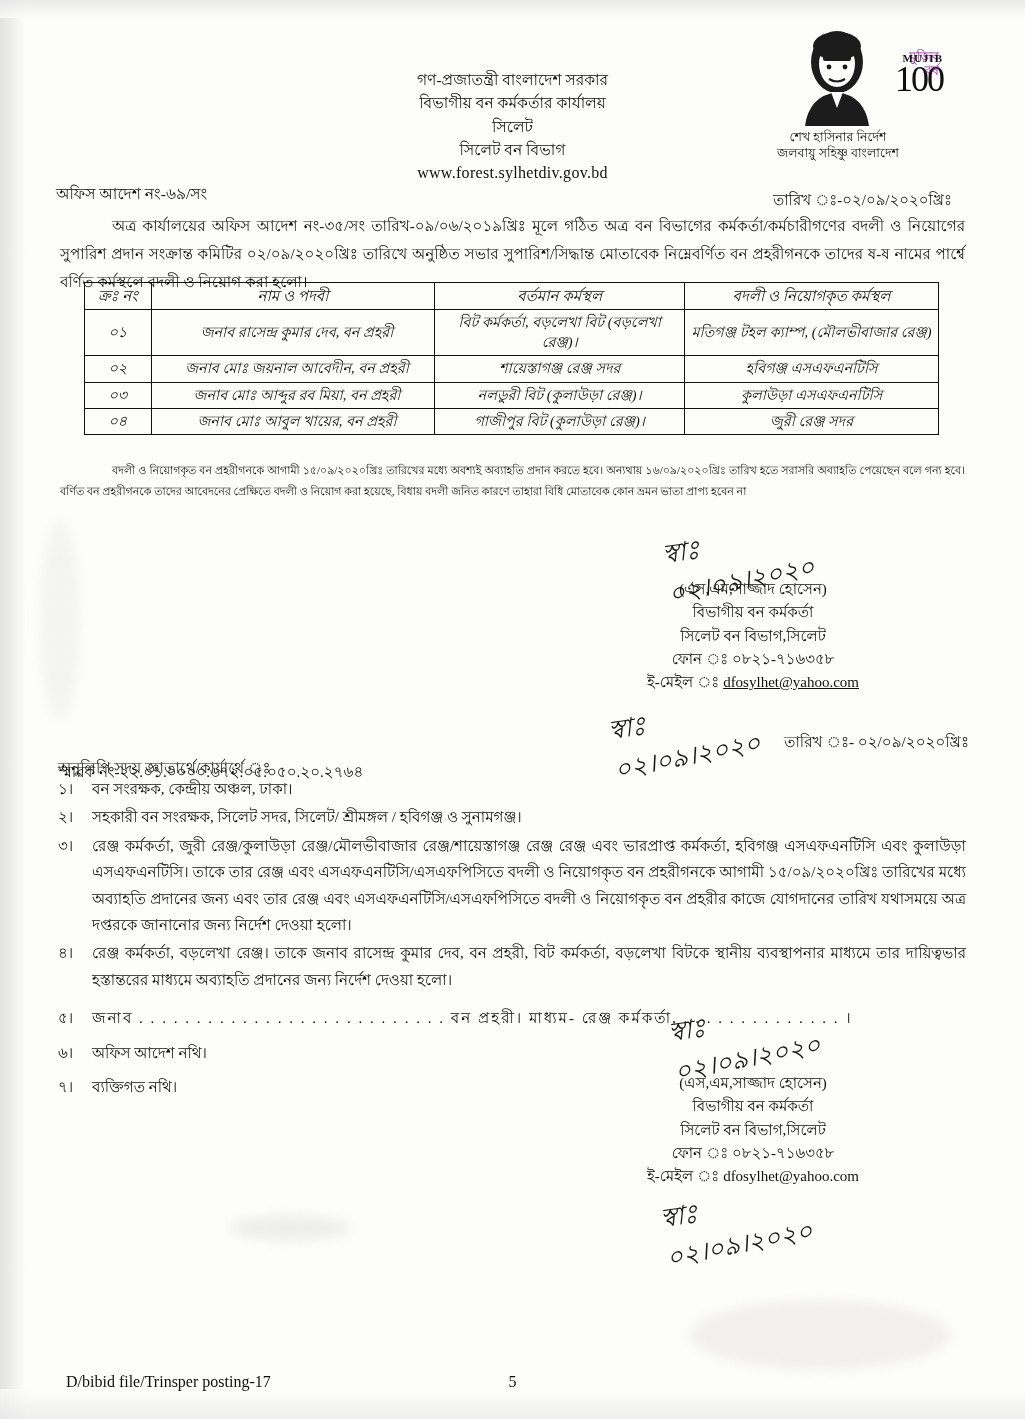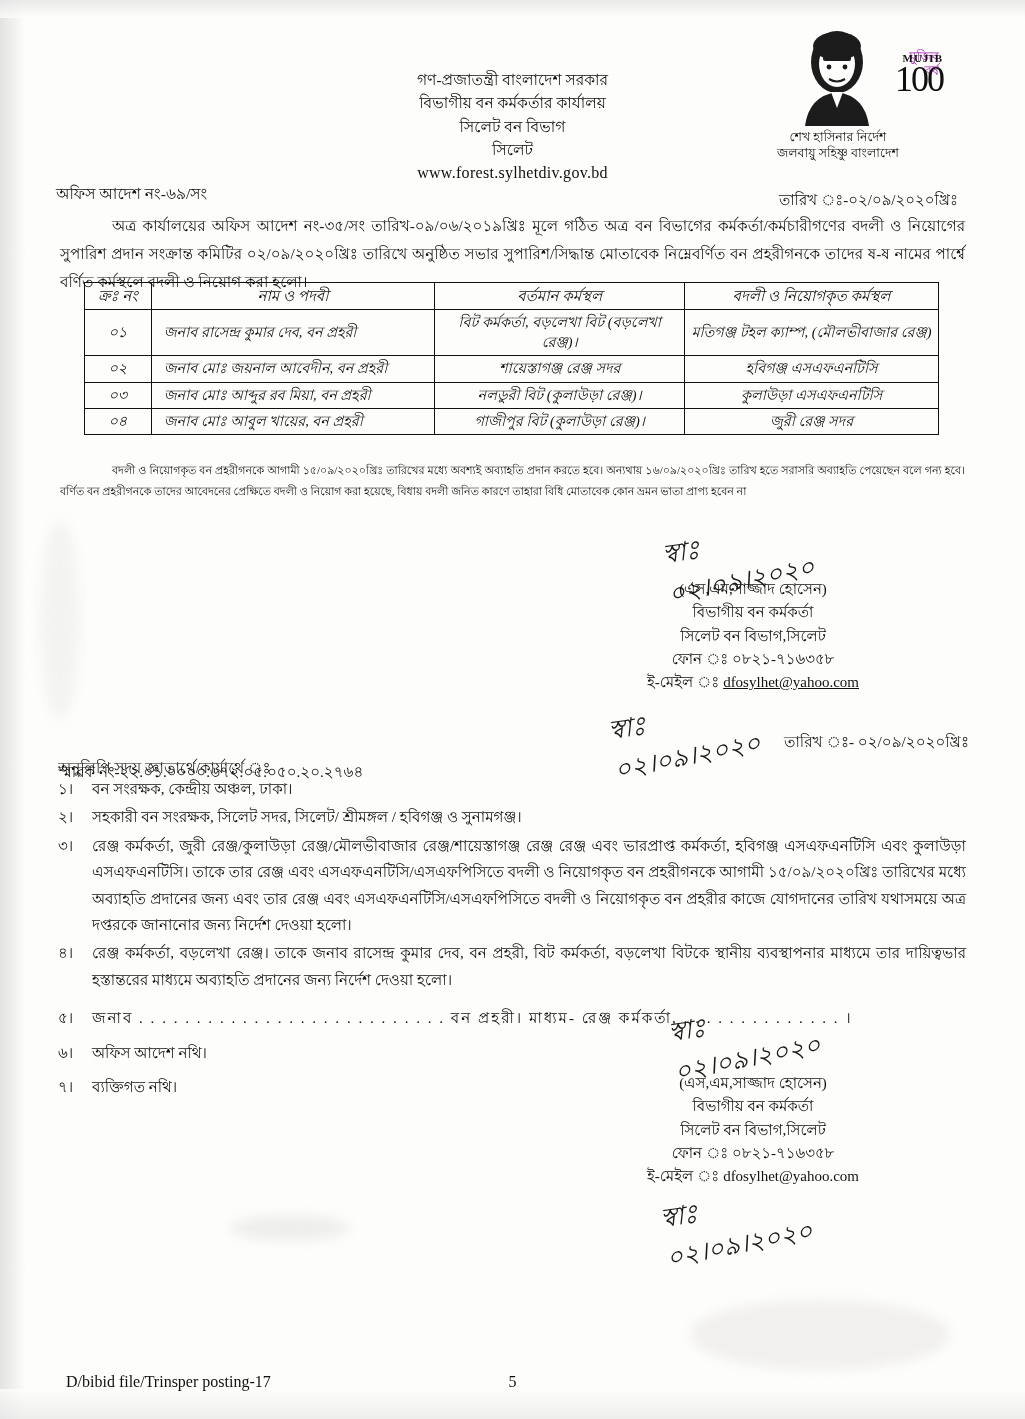--- a/index.html
+++ b/index.html
@@ -99,21 +99,21 @@
     line-height: 1.25;
   }
 
   .order-no {
     position: absolute;
     left: 56px; top: 182px;
     font-size: 15.5px;
   }
   .order-date {
     position: absolute;
-    right: 67px; top: 188px;
+    right: 73px; top: 188px;
     font-size: 15px;
   }
 
   .para-1 {
     position: absolute;
     left: 60px; top: 212px;
     width: 905px;
     font-size: 15.2px;
     line-height: 1.85;
     text-align: justify;
@@ -130,21 +130,21 @@
   table.main th, table.main td {
     border: 1px solid #111;
     padding: 3px 4px;
     text-align: center;
     vertical-align: middle;
     line-height: 1.35;
     font-style: italic;
   }
   table.main th { font-weight: normal; font-size: 15px; }
   table.main td.sl { width: 58px; }
-  table.main td.nm { width: 268px; text-align: left; padding-left: 12px; }
+  table.main td.nm { width: 268px; text-align: center; padding-left: 12px; }
   table.main td.cur { width: 242px; }
   table.main td.new { width: 246px; }
 
   .para-2 {
     position: absolute;
     left: 60px; top: 460px;
     width: 905px;
     font-size: 11px;
     line-height: 1.9;
     text-align: justify;
@@ -283,22 +283,22 @@
       </div>
       <div class="logo-caption">
         <div>শেখ হাসিনার নির্দেশ</div>
         <div>জলবায়ু সহিষ্ণু বাংলাদেশ</div>
       </div>
     </div>
 
     <div class="header-block">
       <div>গণ-প্রজাতন্ত্রী বাংলাদেশ সরকার</div>
       <div>বিভাগীয় বন কর্মকর্তার কার্যালয়</div>
+      <div>সিলেট</div>
       <div>সিলেট বন বিভাগ</div>
-      <div>সিলেট</div>
       <div class="header-url">www.forest.sylhetdiv.gov.bd</div>
     </div>
 
     <div class="order-no">অফিস আদেশ নং-৬৯/সং</div>
     <div class="order-date">তারিখ ঃ-০২/০৯/২০২০খ্রিঃ</div>
 
     <div class="para-1">অত্র কার্যালয়ের অফিস আদেশ নং-৩৫/সং তারিখ-০৯/০৬/২০১৯খ্রিঃ মূলে গঠিত অত্র বন বিভাগের কর্মকর্তা/কর্মচারীগণের বদলী ও নিয়োগের সুপারিশ প্রদান সংক্রান্ত কমিটির ০২/০৯/২০২০খ্রিঃ তারিখে অনুষ্ঠিত সভার সুপারিশ/সিদ্ধান্ত মোতাবেক নিম্নেবর্ণিত বন প্রহরীগনকে তাদের ষ-ষ নামের পার্শ্বে বর্ণিত কর্মস্থলে বদলী ও নিয়োগ করা হলো।</div>
 
     <table class="main">
       <thead>

